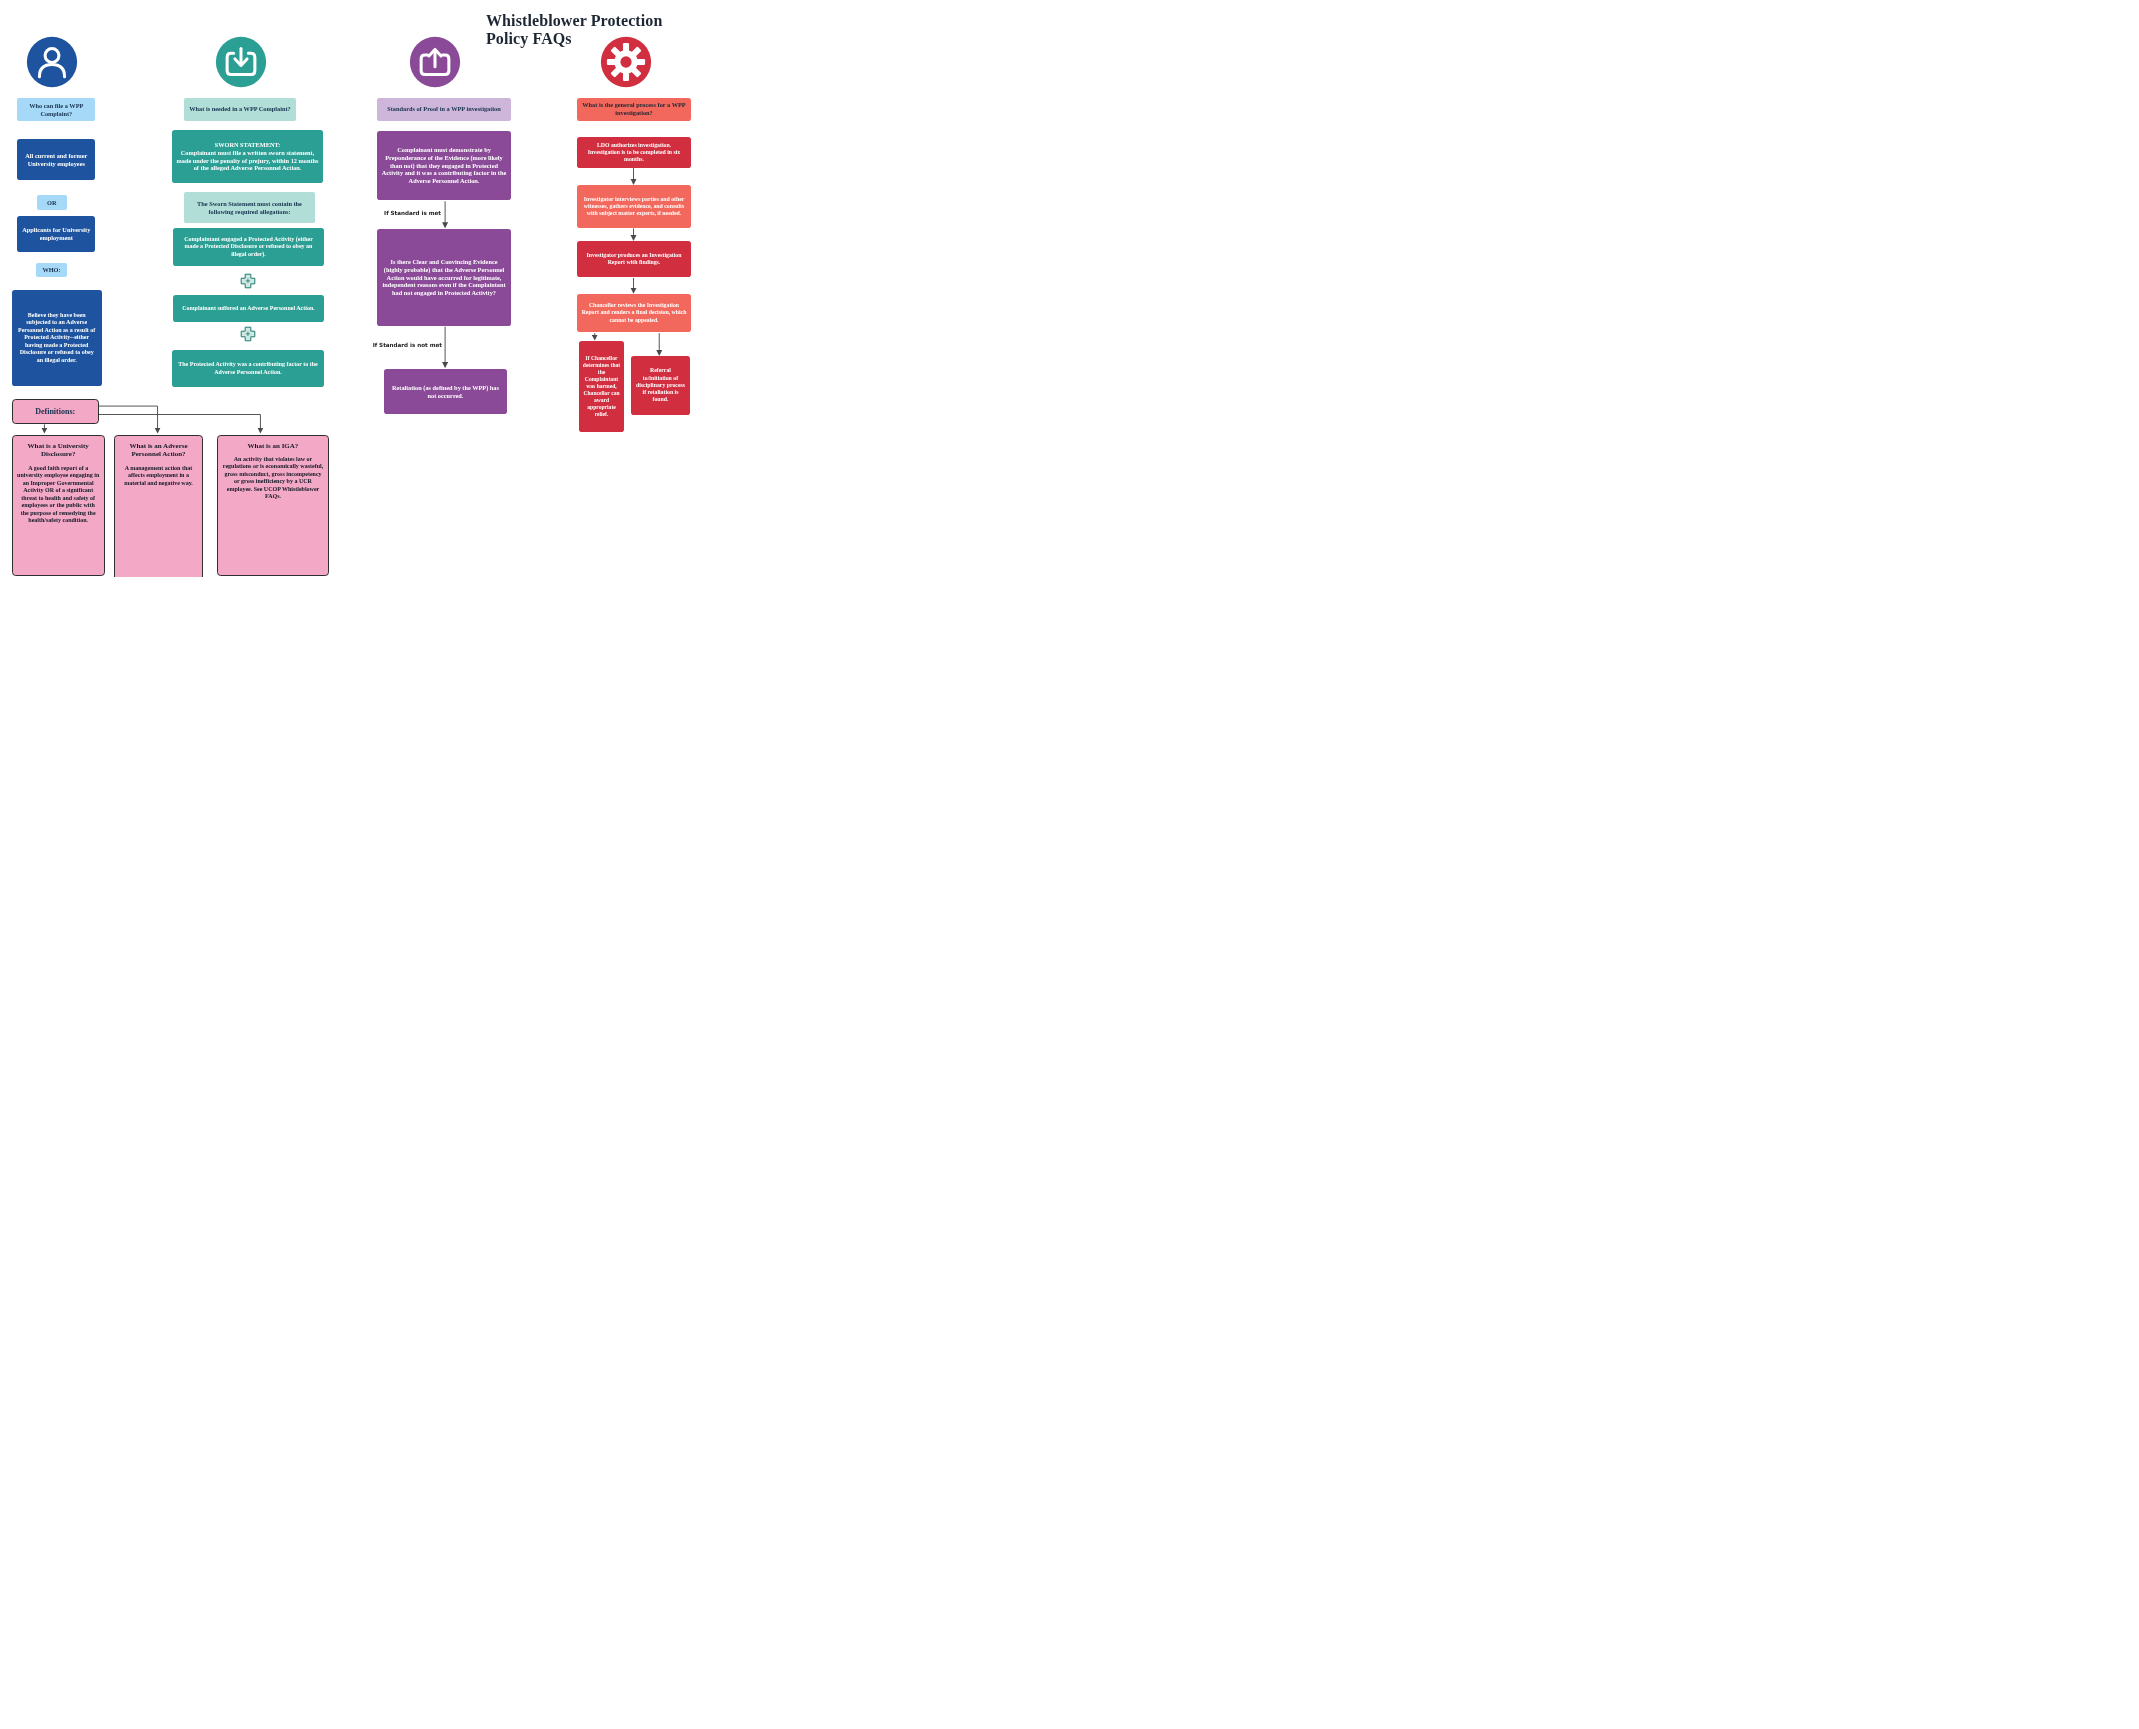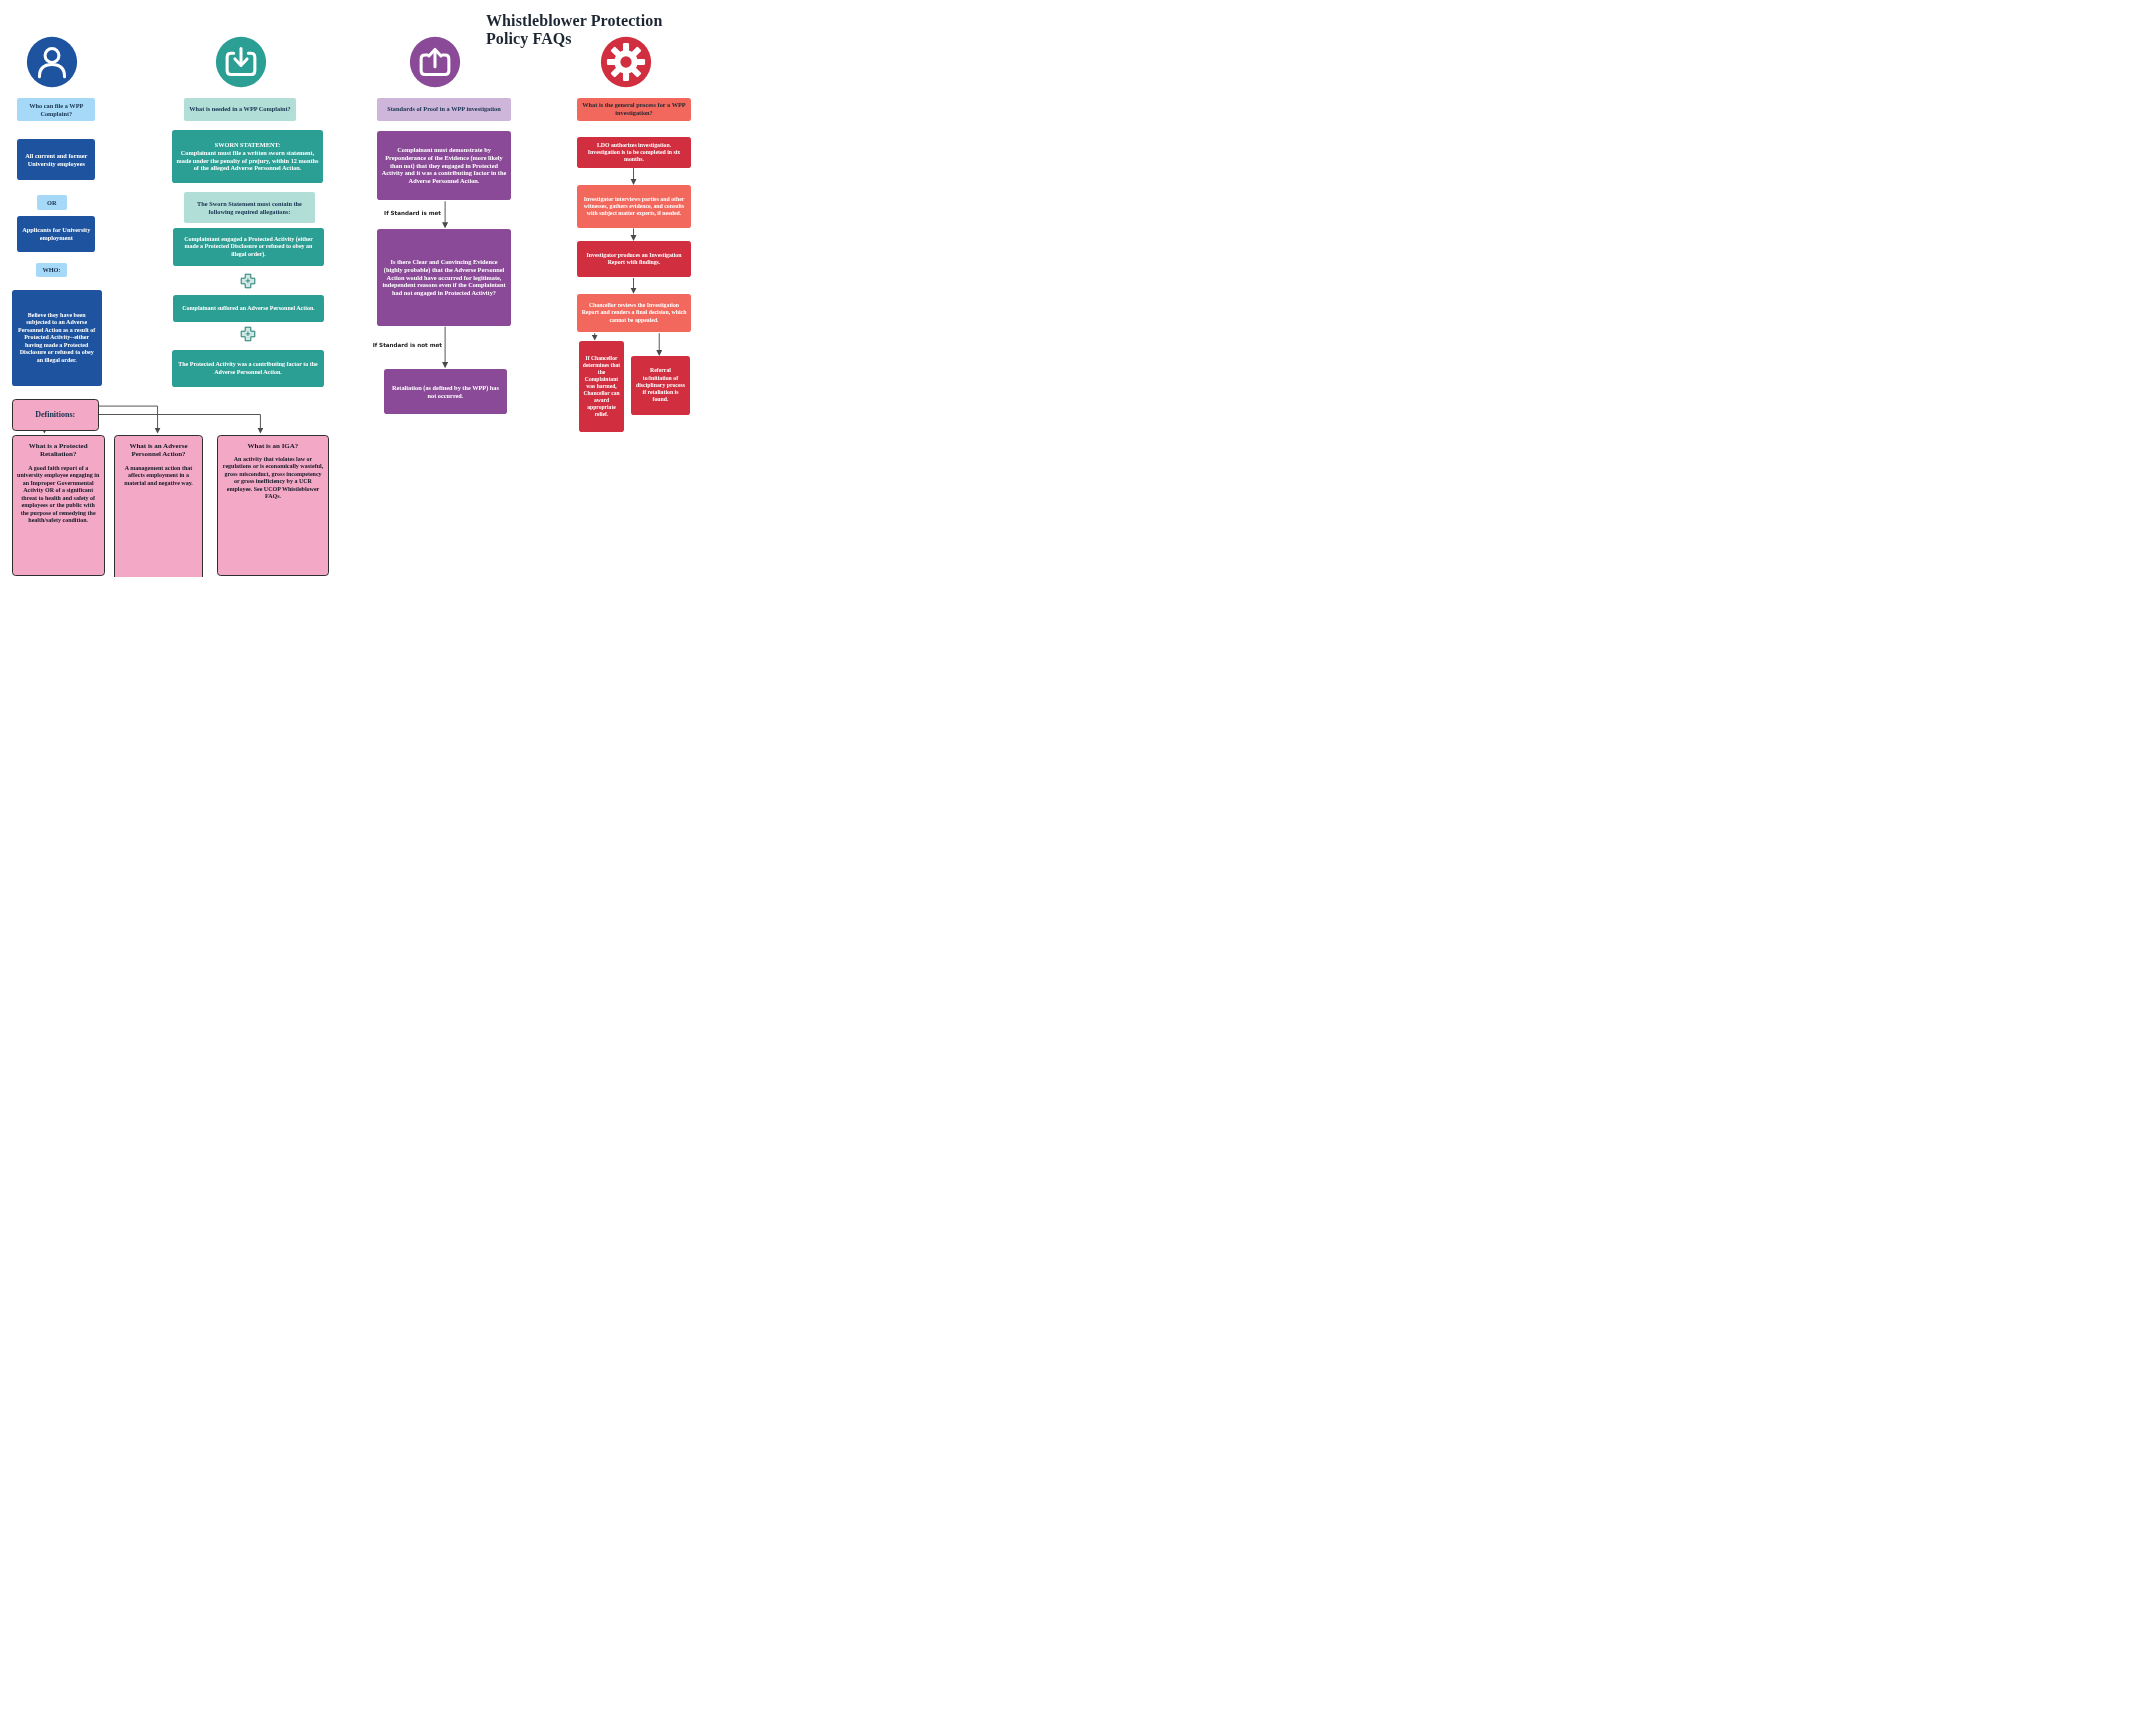--- a/index.html
+++ b/index.html
@@ -124,24 +124,24 @@
     </svg>
   </div>
 
   <div class="box light bg-blue-l fs135" style="left:17.3px;top:98px;width:78px;height:23.4px">Who can file a WPP Complaint?</div>
   <div class="box dark bg-blue fs135" style="left:17.3px;top:139px;width:78px;height:41px">All current and former University employees</div>
   <div class="box light bg-blue-l fs135" style="left:37px;top:195px;width:29.5px;height:15px">OR</div>
   <div class="box dark bg-blue fs135" style="left:17.3px;top:216px;width:78px;height:36px">Applicants for University employment</div>
   <div class="box light bg-blue-l fs135" style="left:36px;top:263px;width:31px;height:14px">WHO:</div>
   <div class="box dark bg-blue fs13" style="left:11.7px;top:290px;width:90px;height:96px">Believe they have been subjected to an Adverse Personnel Action as a result of Protected Activity--either having made a Protected Disclosure or refused to obey an illegal order.</div>
 
-  <div class="box bg-pink fs17" style="left:11.7px;top:399px;width:87px;height:32px;color:#16324f">Definitions:</div>
+  <div class="box bg-pink fs17" style="left:11.7px;top:399px;width:87px;height:25px;color:#16324f">Definitions:</div>
 
   <div class="box bg-pink pink-top" style="left:11.7px;top:435px;width:93px;height:141px">
-    <div class="pink-heading">What is a Protected Retaliation?</div>
+    <div class="pink-heading">What is a University Disclosure?</div>
     <div class="pink-body">A good faith report of a university employee engaging in an Improper Governmental Activity OR of a significant  threat to health and safety of employees or the public with the purpose of remedying the health/safety condition.</div>
   </div>
   <div class="box bg-pink pink-top" style="left:114px;top:435px;width:89px;height:170px">
     <div class="pink-heading">What is an Adverse Personnel Action?</div>
     <div class="pink-body">A management action that affects employment in a material and negative way.</div>
   </div>
   <div class="box bg-pink pink-top" style="left:217px;top:435px;width:112px;height:141px">
     <div class="pink-heading">What is an IGA?</div>
     <div class="pink-body">An activity that violates law or regulations or is economically wasteful, gross misconduct, gross incompetency or gross inefficiency by a UCR employee. See UCOP Whistleblower FAQs.</div>
   </div>

